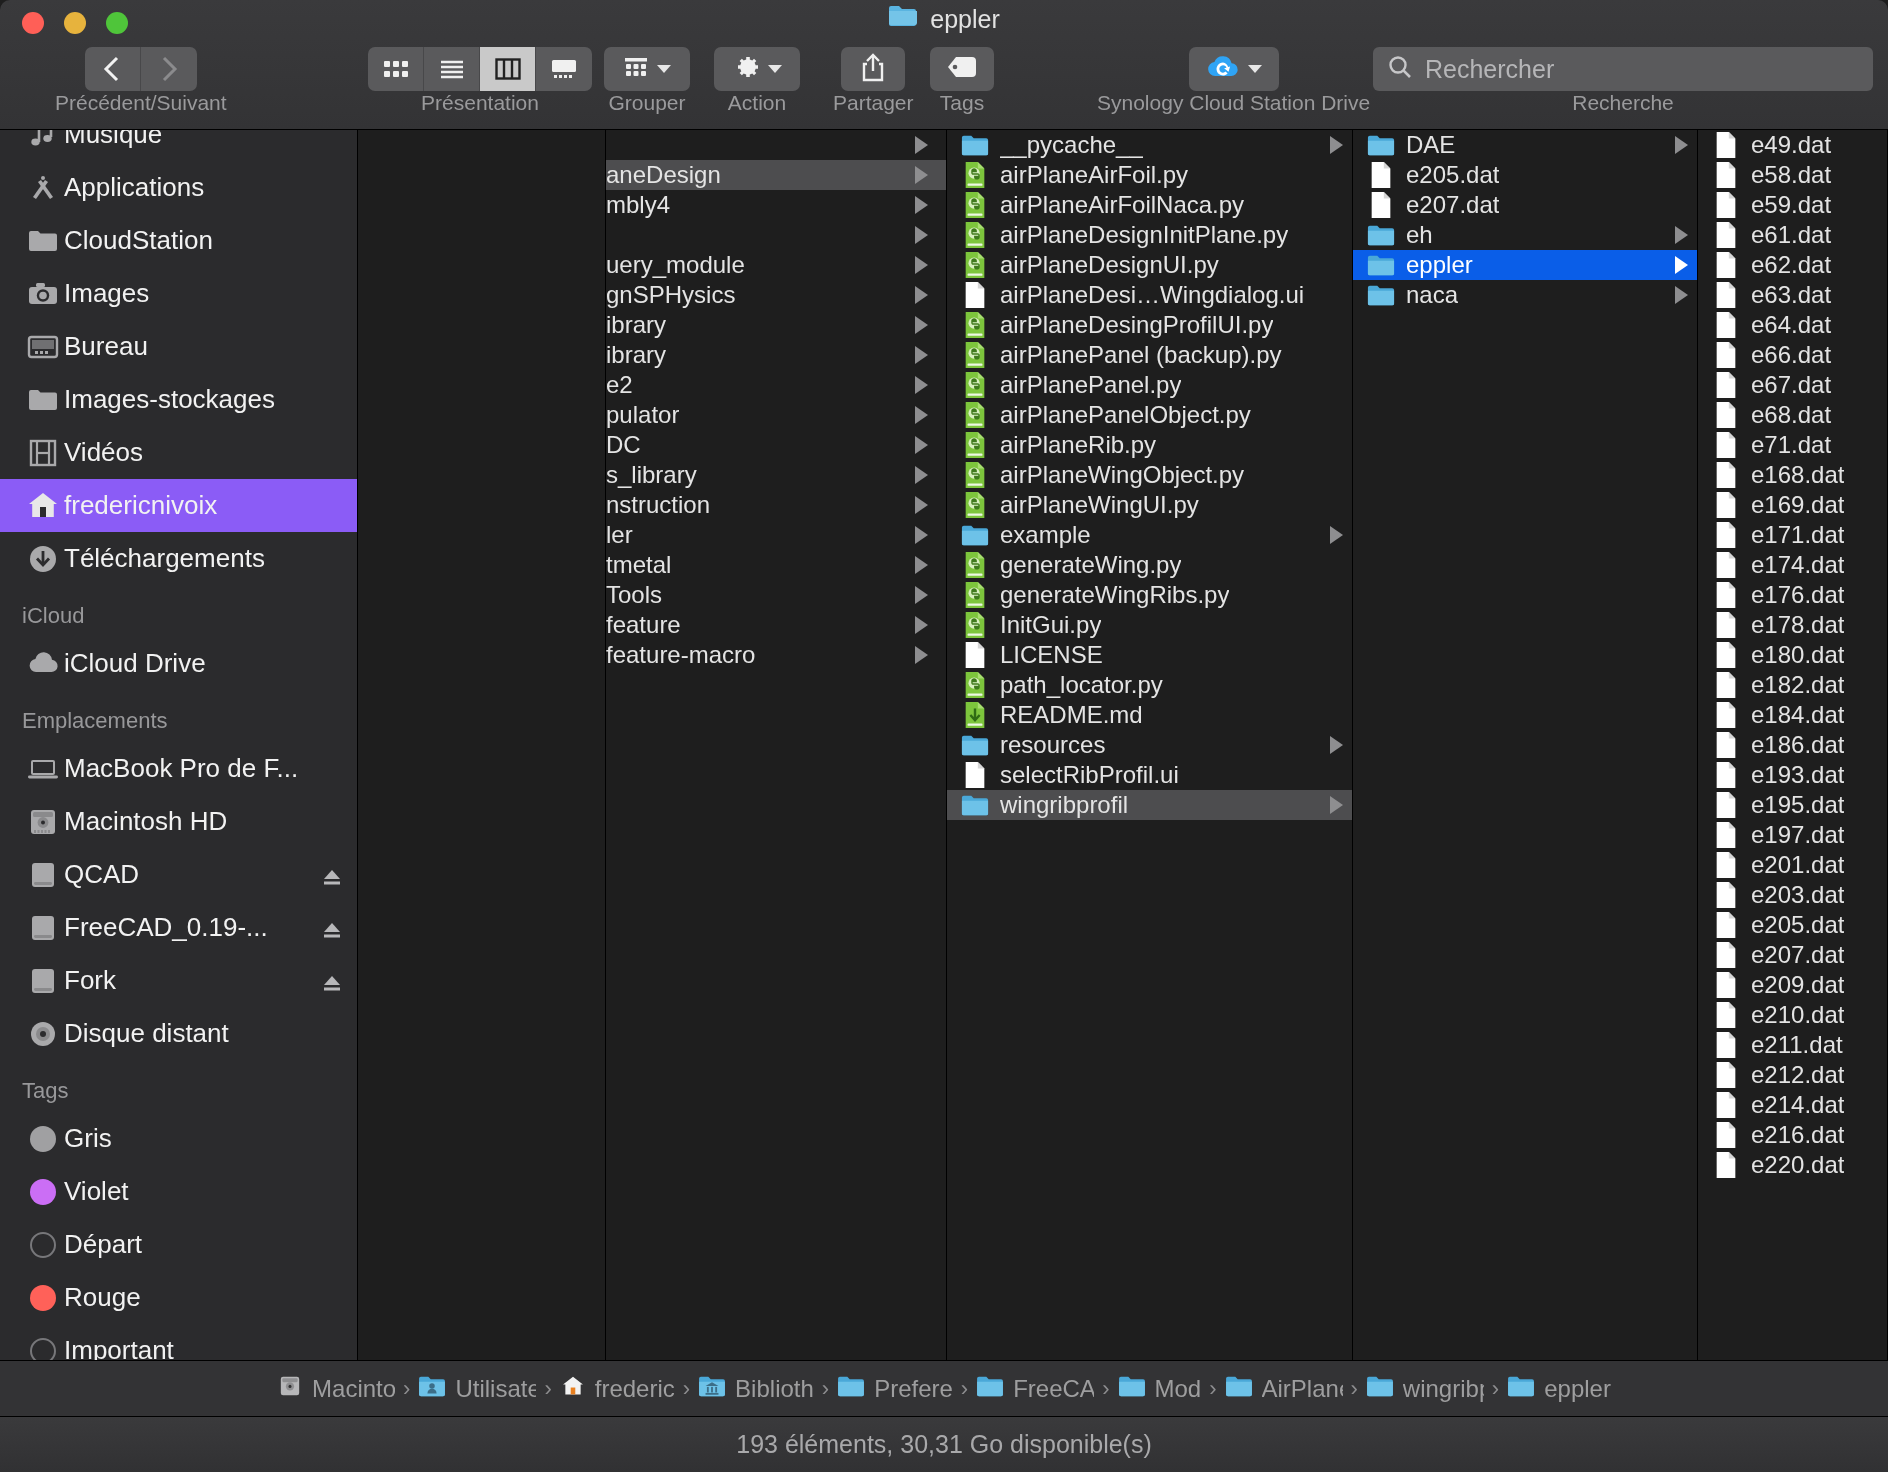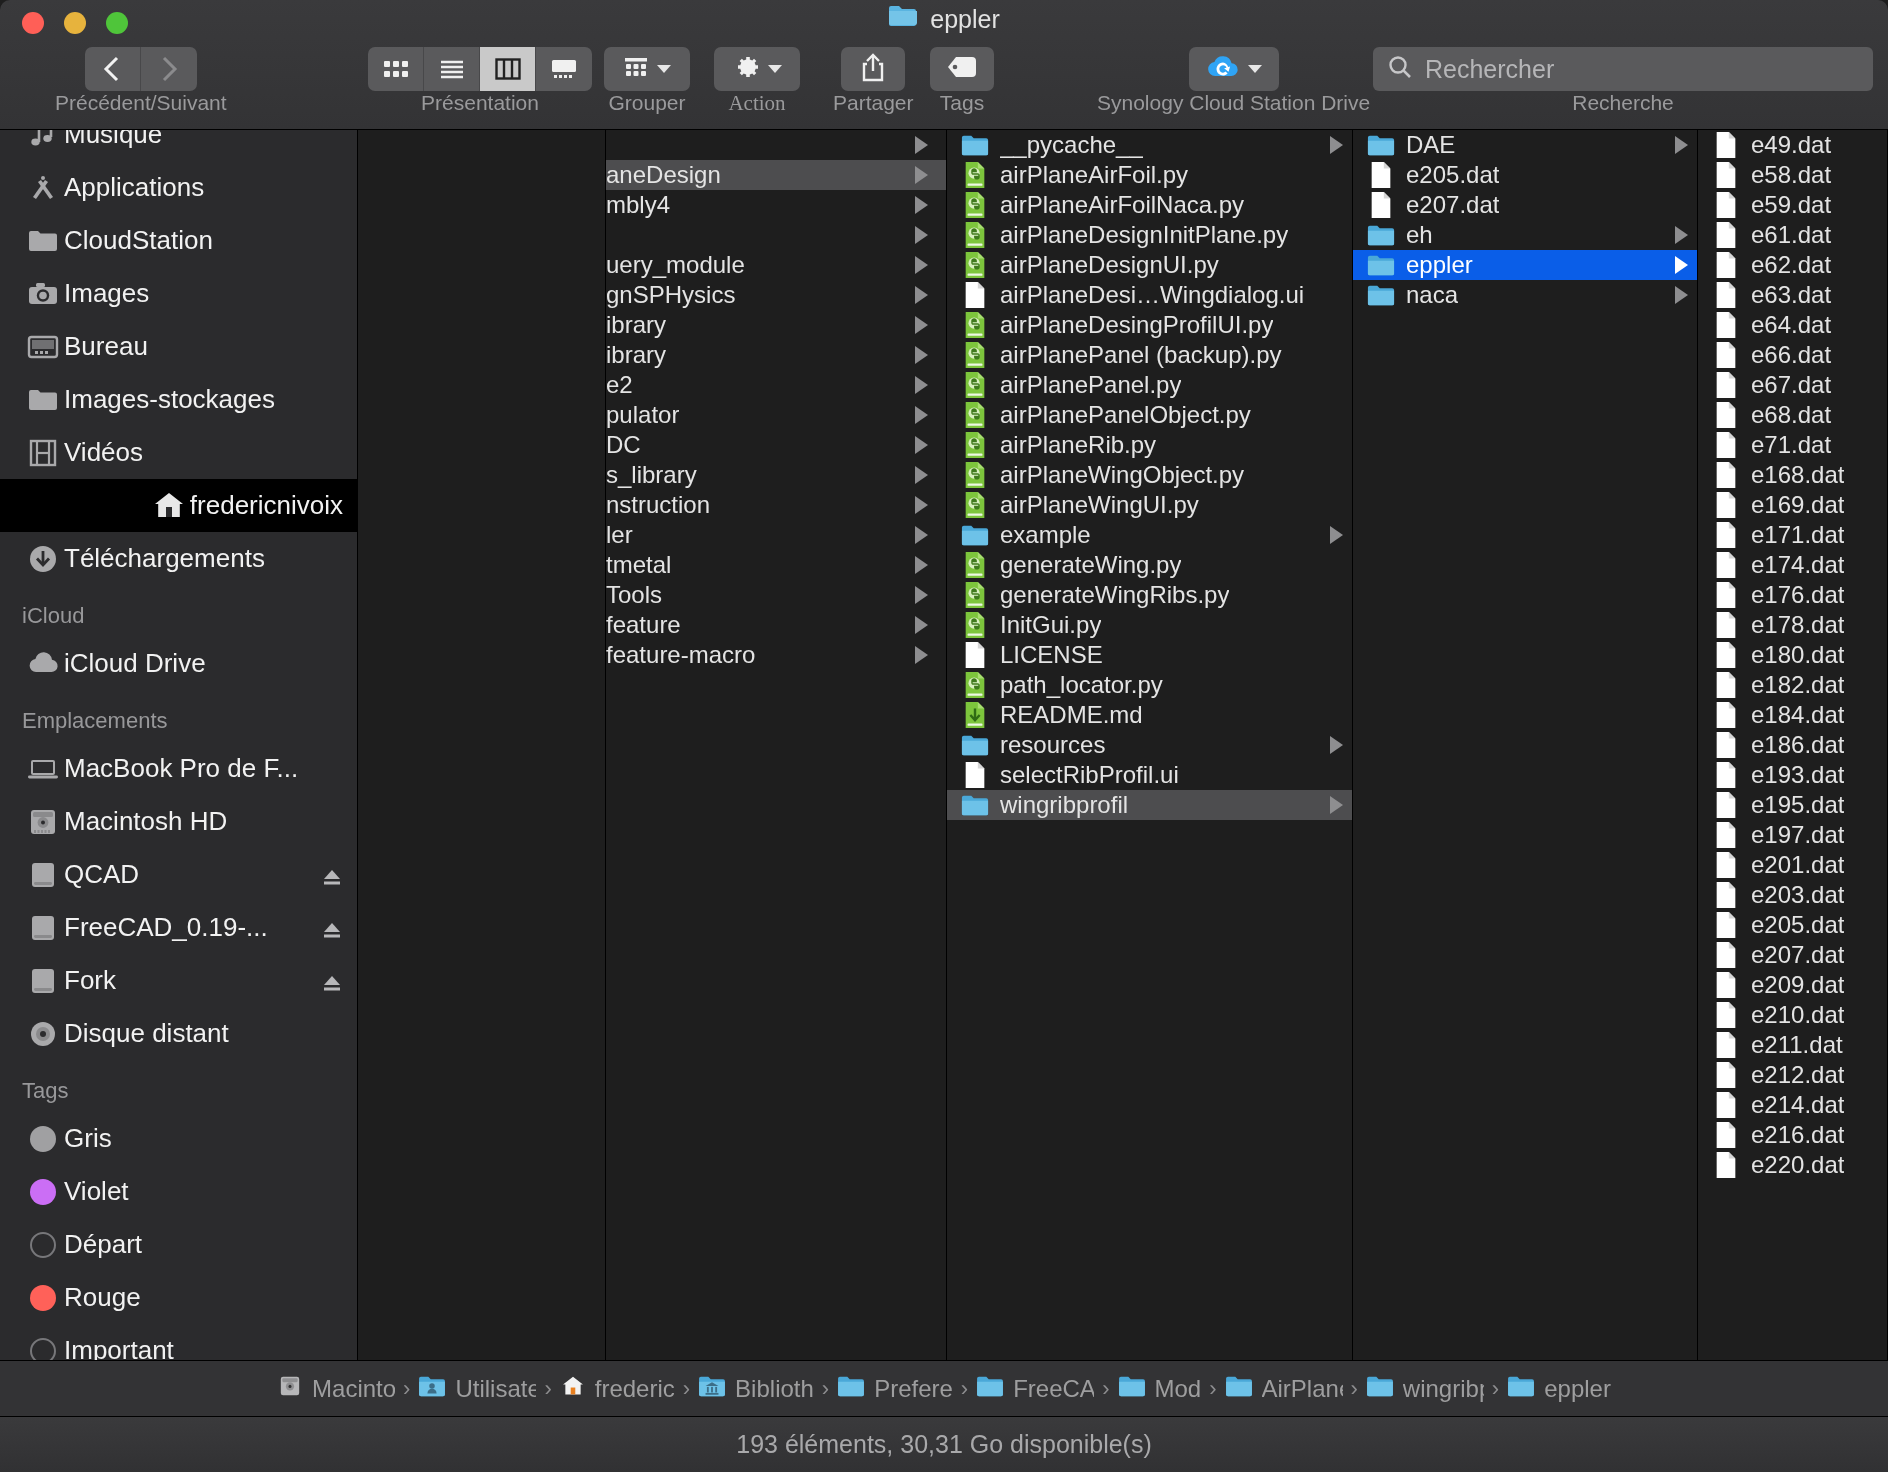--- a/index.html
+++ b/index.html
@@ -84,21 +84,21 @@
     background: #2b2b2d;
     overflow: hidden;
     padding-top: 0px;
     position: relative;
   }
   .sb-row {
     height: 53px; display: flex; align-items: center; gap: 4px;
     padding: 0 14px 0 26px; color: #f2f2f2; font-size: 26px;
     white-space: nowrap;
   }
-  .sb-row.sel { background: #000000; justify-content: flex-end; }
+  .sb-row.sel { background: #8b5cf6; }
   .sb-head {
     height: 52px; display: flex; align-items: flex-end;
     padding: 0 0 8px 22px; color: #98989a; font-size: 22px;
   }
   .sb-icon { width: 34px; height: 34px; flex: 0 0 34px; display: flex; align-items: center; justify-content: center; }
   .sb-label { overflow: hidden; text-overflow: ellipsis; }
   .eject { margin-left: auto; width: 22px; height: 22px; flex: 0 0 22px; }
   .tagdot { width: 26px; height: 26px; border-radius: 50%; }
 
   
@@ -249,21 +249,21 @@
                 <rect x="10.5" y="15" width="5" height="5" rx="1"></rect>
                 <rect x="18" y="15" width="5" height="5" rx="1"></rect>
               </g>
             </svg>
         </span>
         <span class="chev"></span>
       </div>
       <div class="tb-label">Grouper</div>
     </div>
 
-    <div class="tb-group" style="left:714px;font-family:Liberation Serif, serif;">
+    <div class="tb-group" style="left:714px;">
       <div class="btn" style="width:86px;">
         <span>
           <svg width="28" height="28" viewBox="0 0 28 28">
               <path fill="#f0f0f0" d="M14 9.2a4.8 4.8 0 100 9.6 4.8 4.8 0 000-9.6zm0 7.1a2.3 2.3 0 110-4.6 2.3 2.3 0 010 4.6z"></path>
               <path fill="#f0f0f0" d="M26 12.2h-2.4a9.9 9.9 0 00-1-2.5l1.7-1.7-2.3-2.3L20.3 7.4a9.9 9.9 0 00-2.5-1V4h-3.6v2.4a9.9 9.9 0 00-2.5 1L9.9 5.7 7.6 8l1.7 1.7a9.9 9.9 0 00-1 2.5H6v3.6h2.3a9.9 9.9 0 001 2.5L7.6 20l2.3 2.3 1.8-1.7a9.9 9.9 0 002.5 1V24h3.6v-2.4a9.9 9.9 0 002.5-1l1.7 1.7 2.3-2.3-1.7-1.8a9.9 9.9 0 001-2.5H26z"></path>
             </svg>
         </span>
         <span class="chev"></span>
       </div>
       <div class="tb-label">Action</div>

